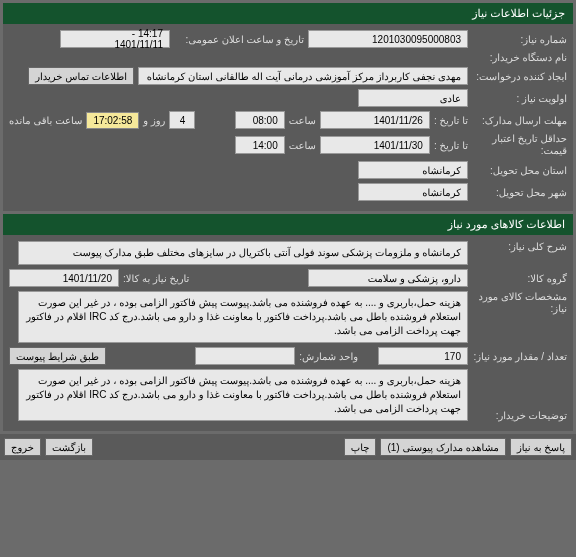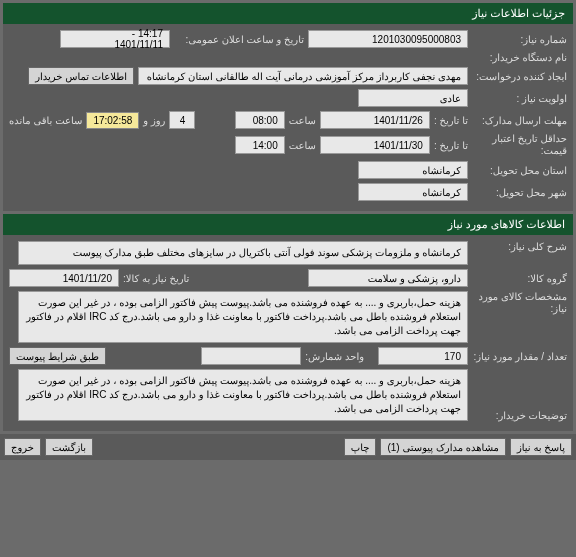--- a/index.html
+++ b/index.html
@@ -87,21 +87,21 @@
       <span style="color:#ddd;font-size:10px">تاریخ نیاز به کالا:</span>
       <span class="field field-sm">1401/11/20</span>
     </div>
     <div class="row" style="align-items:flex-start">
       <span class="label" style="line-height:1.2">مشخصات کالای مورد نیاز:</span>
       <div class="textarea">هزینه حمل،باربری و .... به عهده فروشنده می باشد.پیوست پیش فاکتور الزامی بوده ، در غیر این صورت استعلام فروشنده باطل می باشد.پرداخت فاکتور با معاونت غذا و دارو می باشد.درج کد IRC اقلام در فاکتور جهت پرداخت الزامی می باشد.</div>
     </div>
     <div class="row">
       <span class="label">تعداد / مقدار مورد نیاز:</span>
       <span class="field" style="width:90px">170</span>
-      <span style="color:#ddd;font-size:10px;margin-right:10px">واحد شمارش:</span>
+      <span style="color:#ddd;font-size:10px;margin-right:16px">واحد شمارش:</span>
       <span class="field" style="width:100px"></span>
       <span class="spacer"></span>
       <button class="btn">طبق شرایط پیوست</button>
     </div>
     <div class="row" style="align-items:flex-end">
       <span class="label">توضیحات خریدار:</span>
       <div class="textarea">هزینه حمل،باربری و .... به عهده فروشنده می باشد.پیوست پیش فاکتور الزامی بوده ، در غیر این صورت استعلام فروشنده باطل می باشد.پرداخت فاکتور با معاونت غذا و دارو می باشد.درج کد IRC اقلام در فاکتور جهت پرداخت الزامی می باشد.</div>
     </div>
   </div>
 </div>

